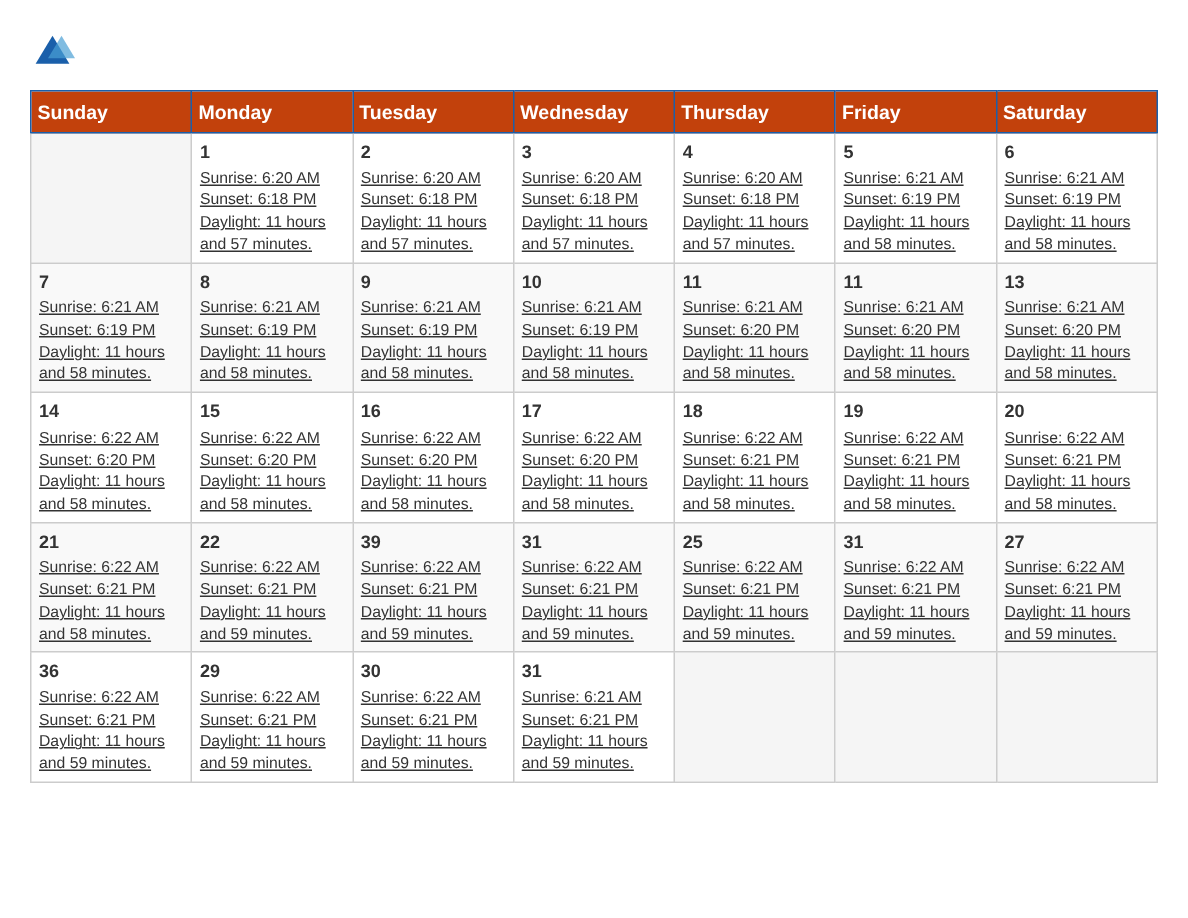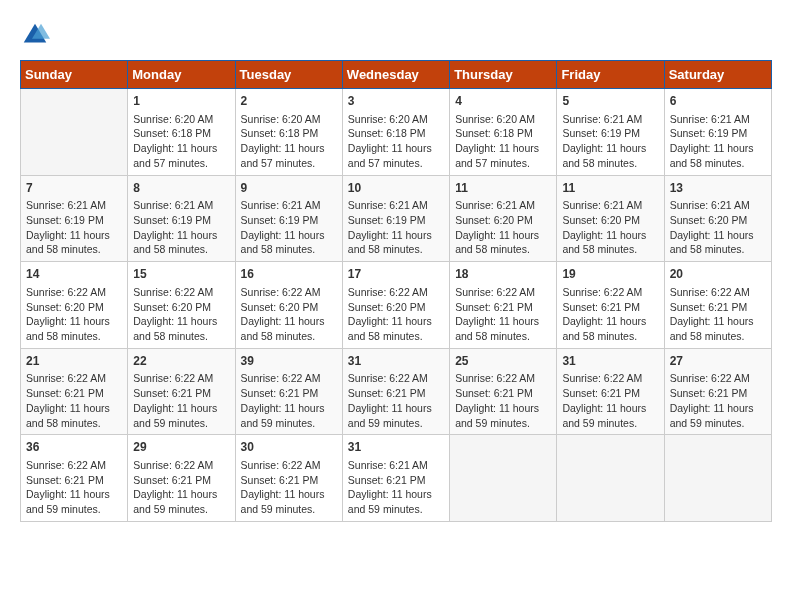--- a/index.html
+++ b/index.html
@@ -77,20 +77,21 @@
     }
     .day-num {
       font-weight: bold;
       font-size: 12px;
       display: block;
       margin-bottom: 2px;
     }
     .day-info {
       font-size: 10.5px;
       color: #333;
+      text-decoration: underline;
     }
     .empty-cell {
       background: #f5f5f5 !important;
     }
   </style>
 </head>
 <body>
 
 <div class="header">
   <div class="logo">

